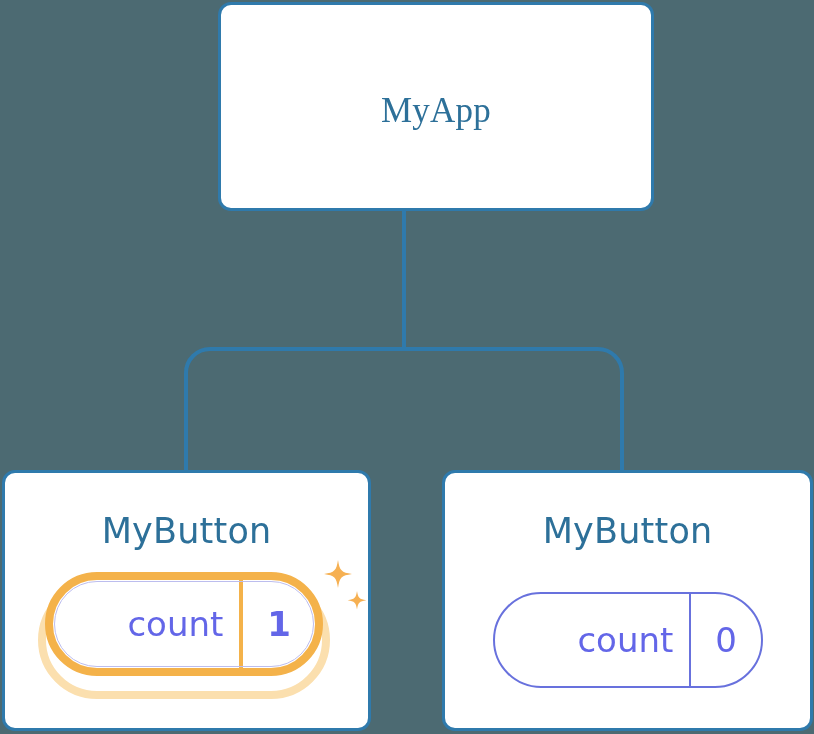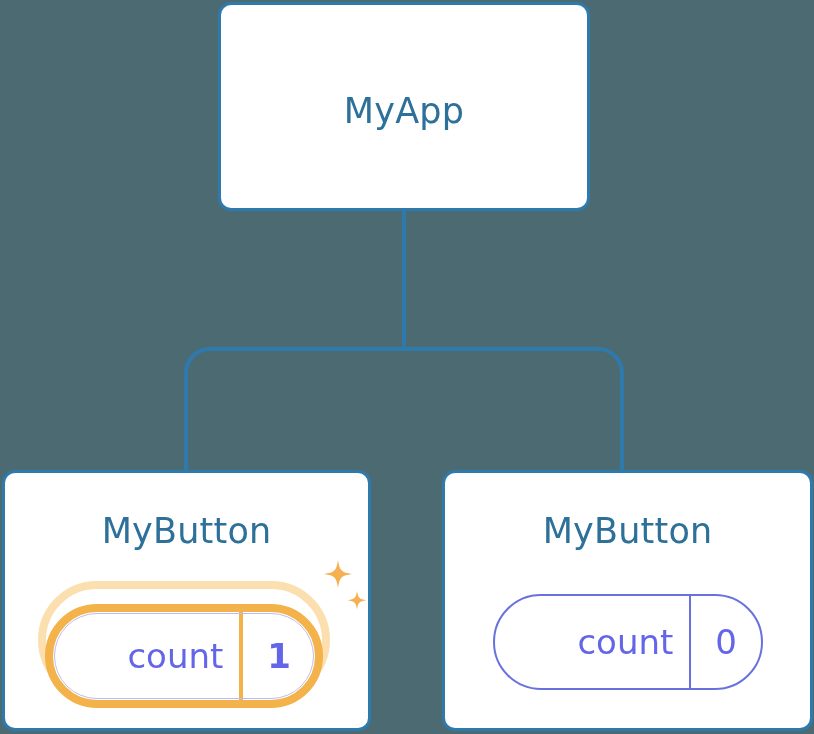--- a/index.html
+++ b/index.html
@@ -44,22 +44,23 @@
     color: #2d7099;
     font-size: 35px;
     font-weight: 400;
     letter-spacing: 0.2px;
     white-space: nowrap;
   }
 
   #card-root {
     left: 218px;
     top: 2px;
-    width: 372px;
+    width: 436px;
     height: 209px;
+    font-family: Liberation Serif, serif;
   }
   #card-root .card-title { top: 86px; }
 
   #card-left {
     left: 2px;
     top: 470px;
     width: 369px;
     height: 261px;
   }
   #card-right {
@@ -68,21 +69,21 @@
     width: 371px;
     height: 261px;
   }
   #card-left .card-title,
   #card-right .card-title { top: 38px; }
 
   
   .pill-wrap {
     position: absolute;
     display: flex;
-    align-items: flex-end;
+    align-items: flex-start;
     justify-content: center;
   }
   .pill {
     position: relative;
     display: flex;
     align-items: stretch;
     box-sizing: border-box;
     border-radius: 999px;
     background: #ffffff;
   }

